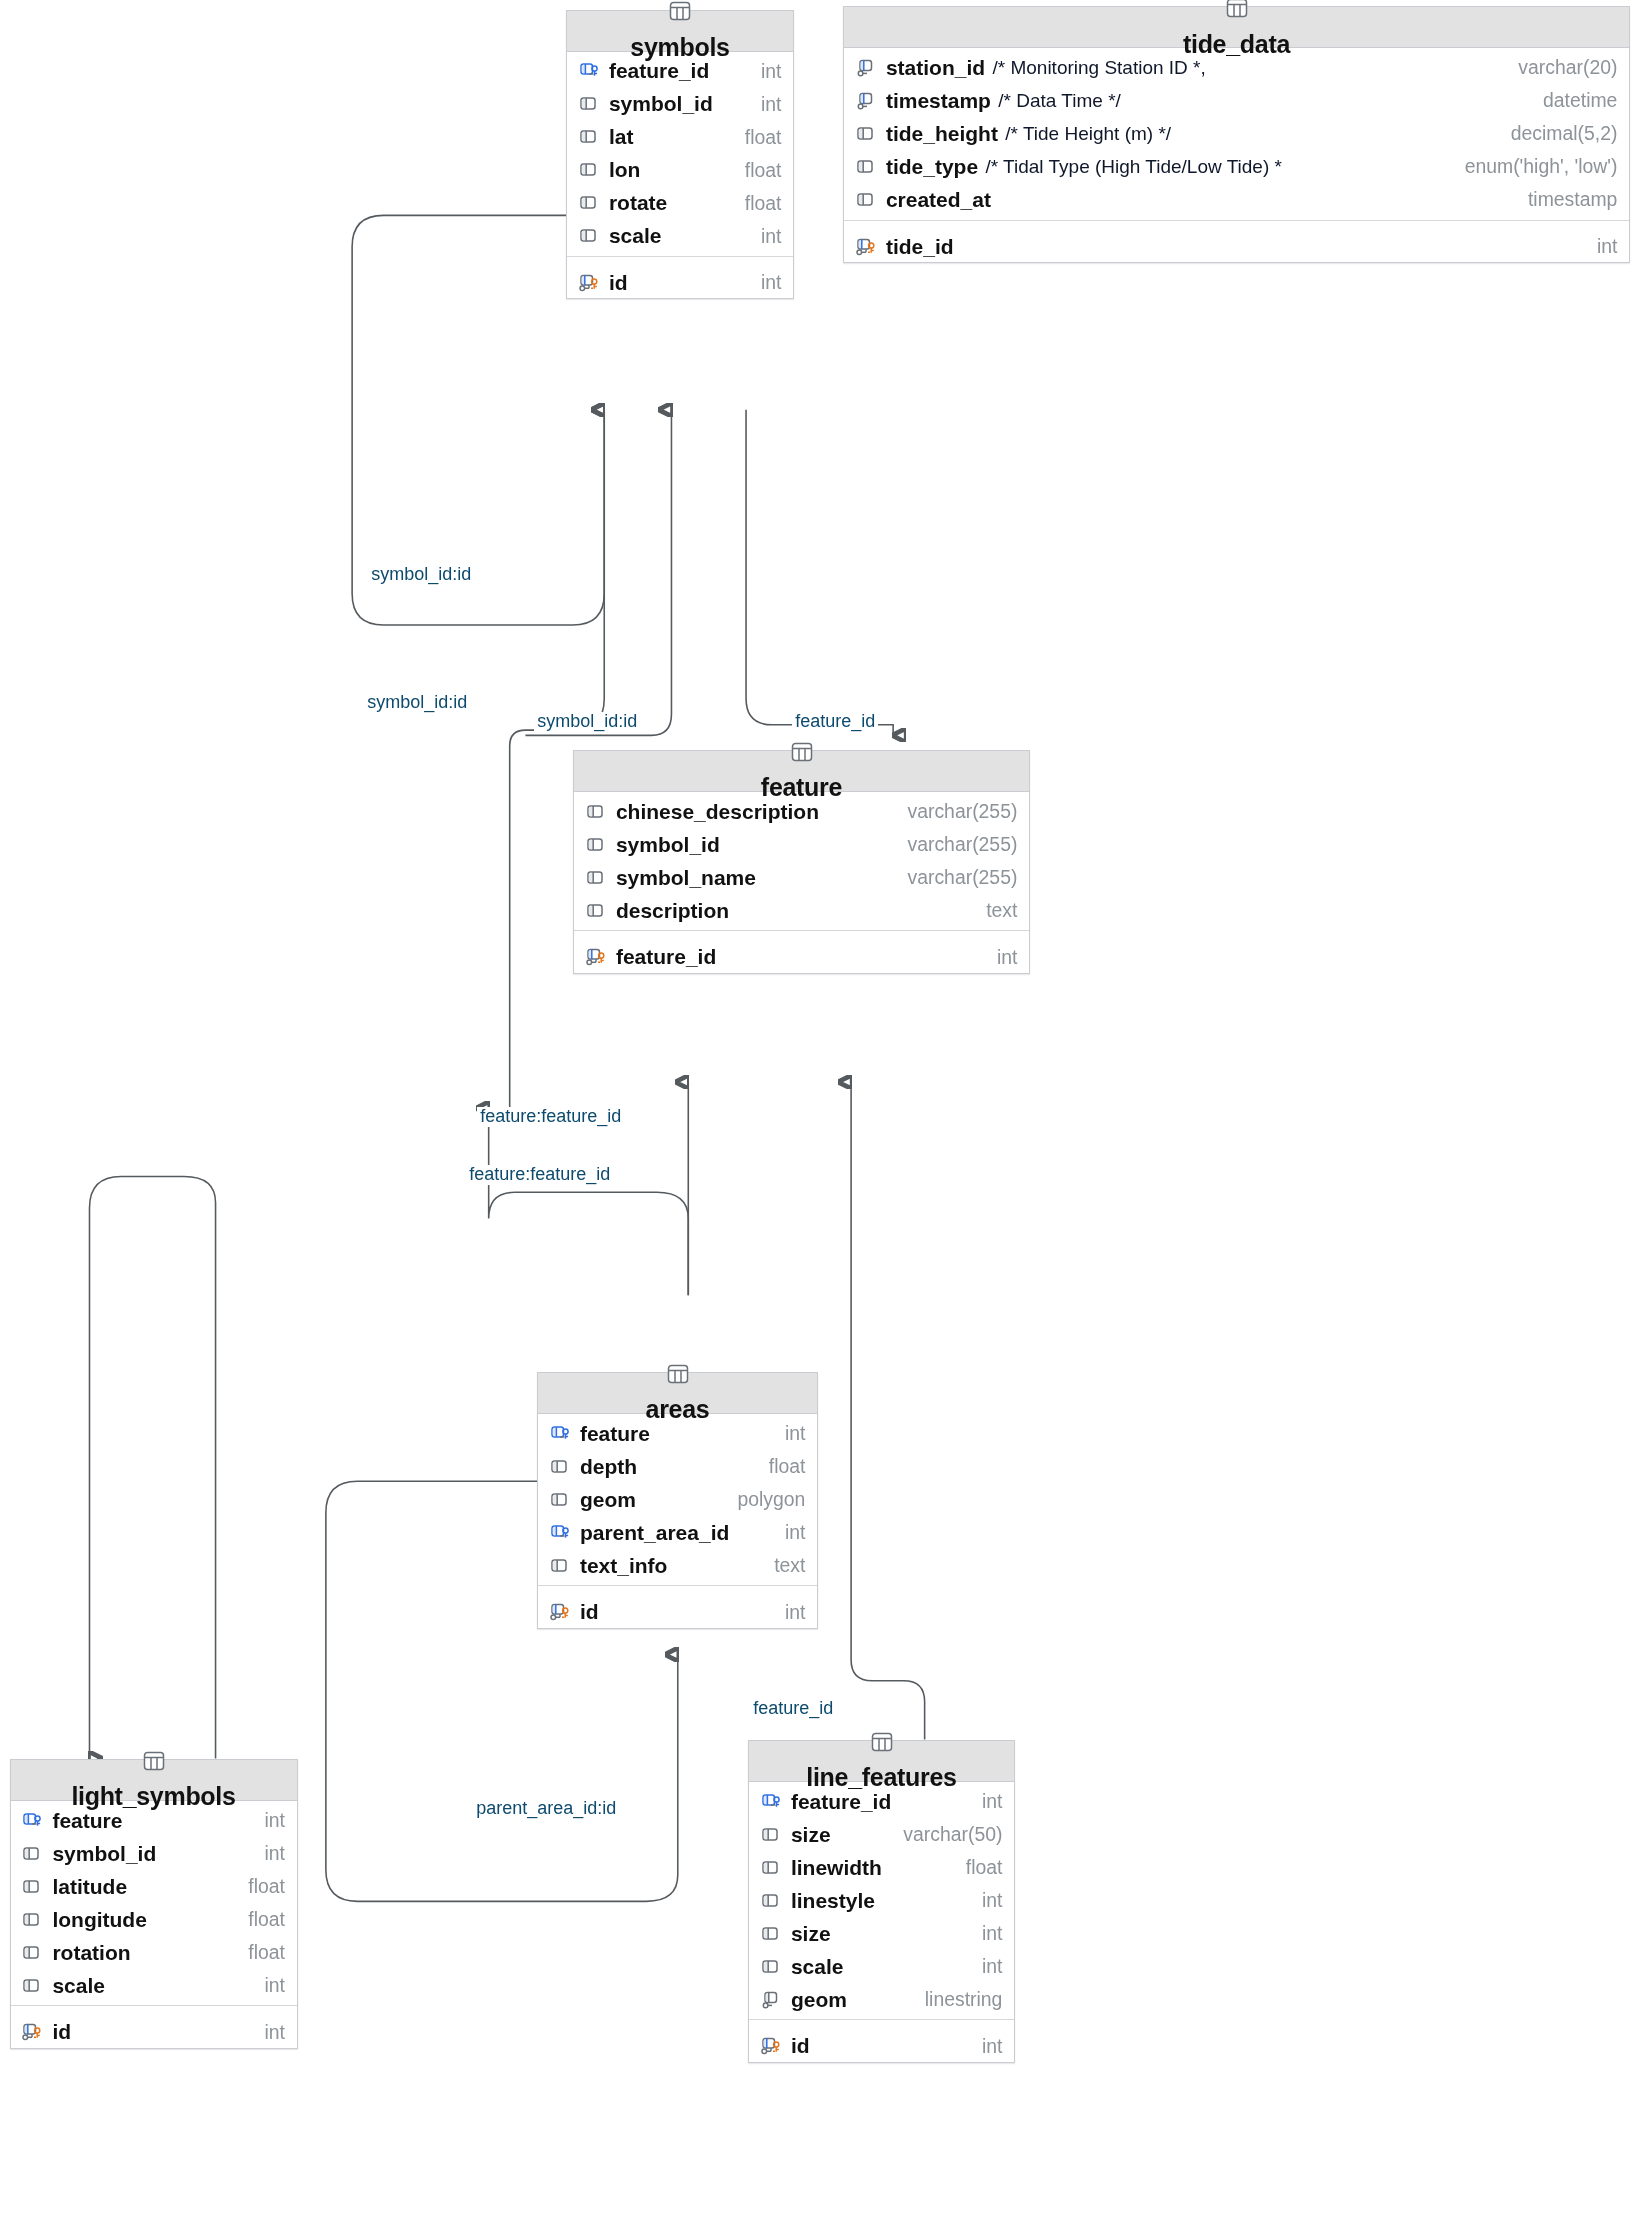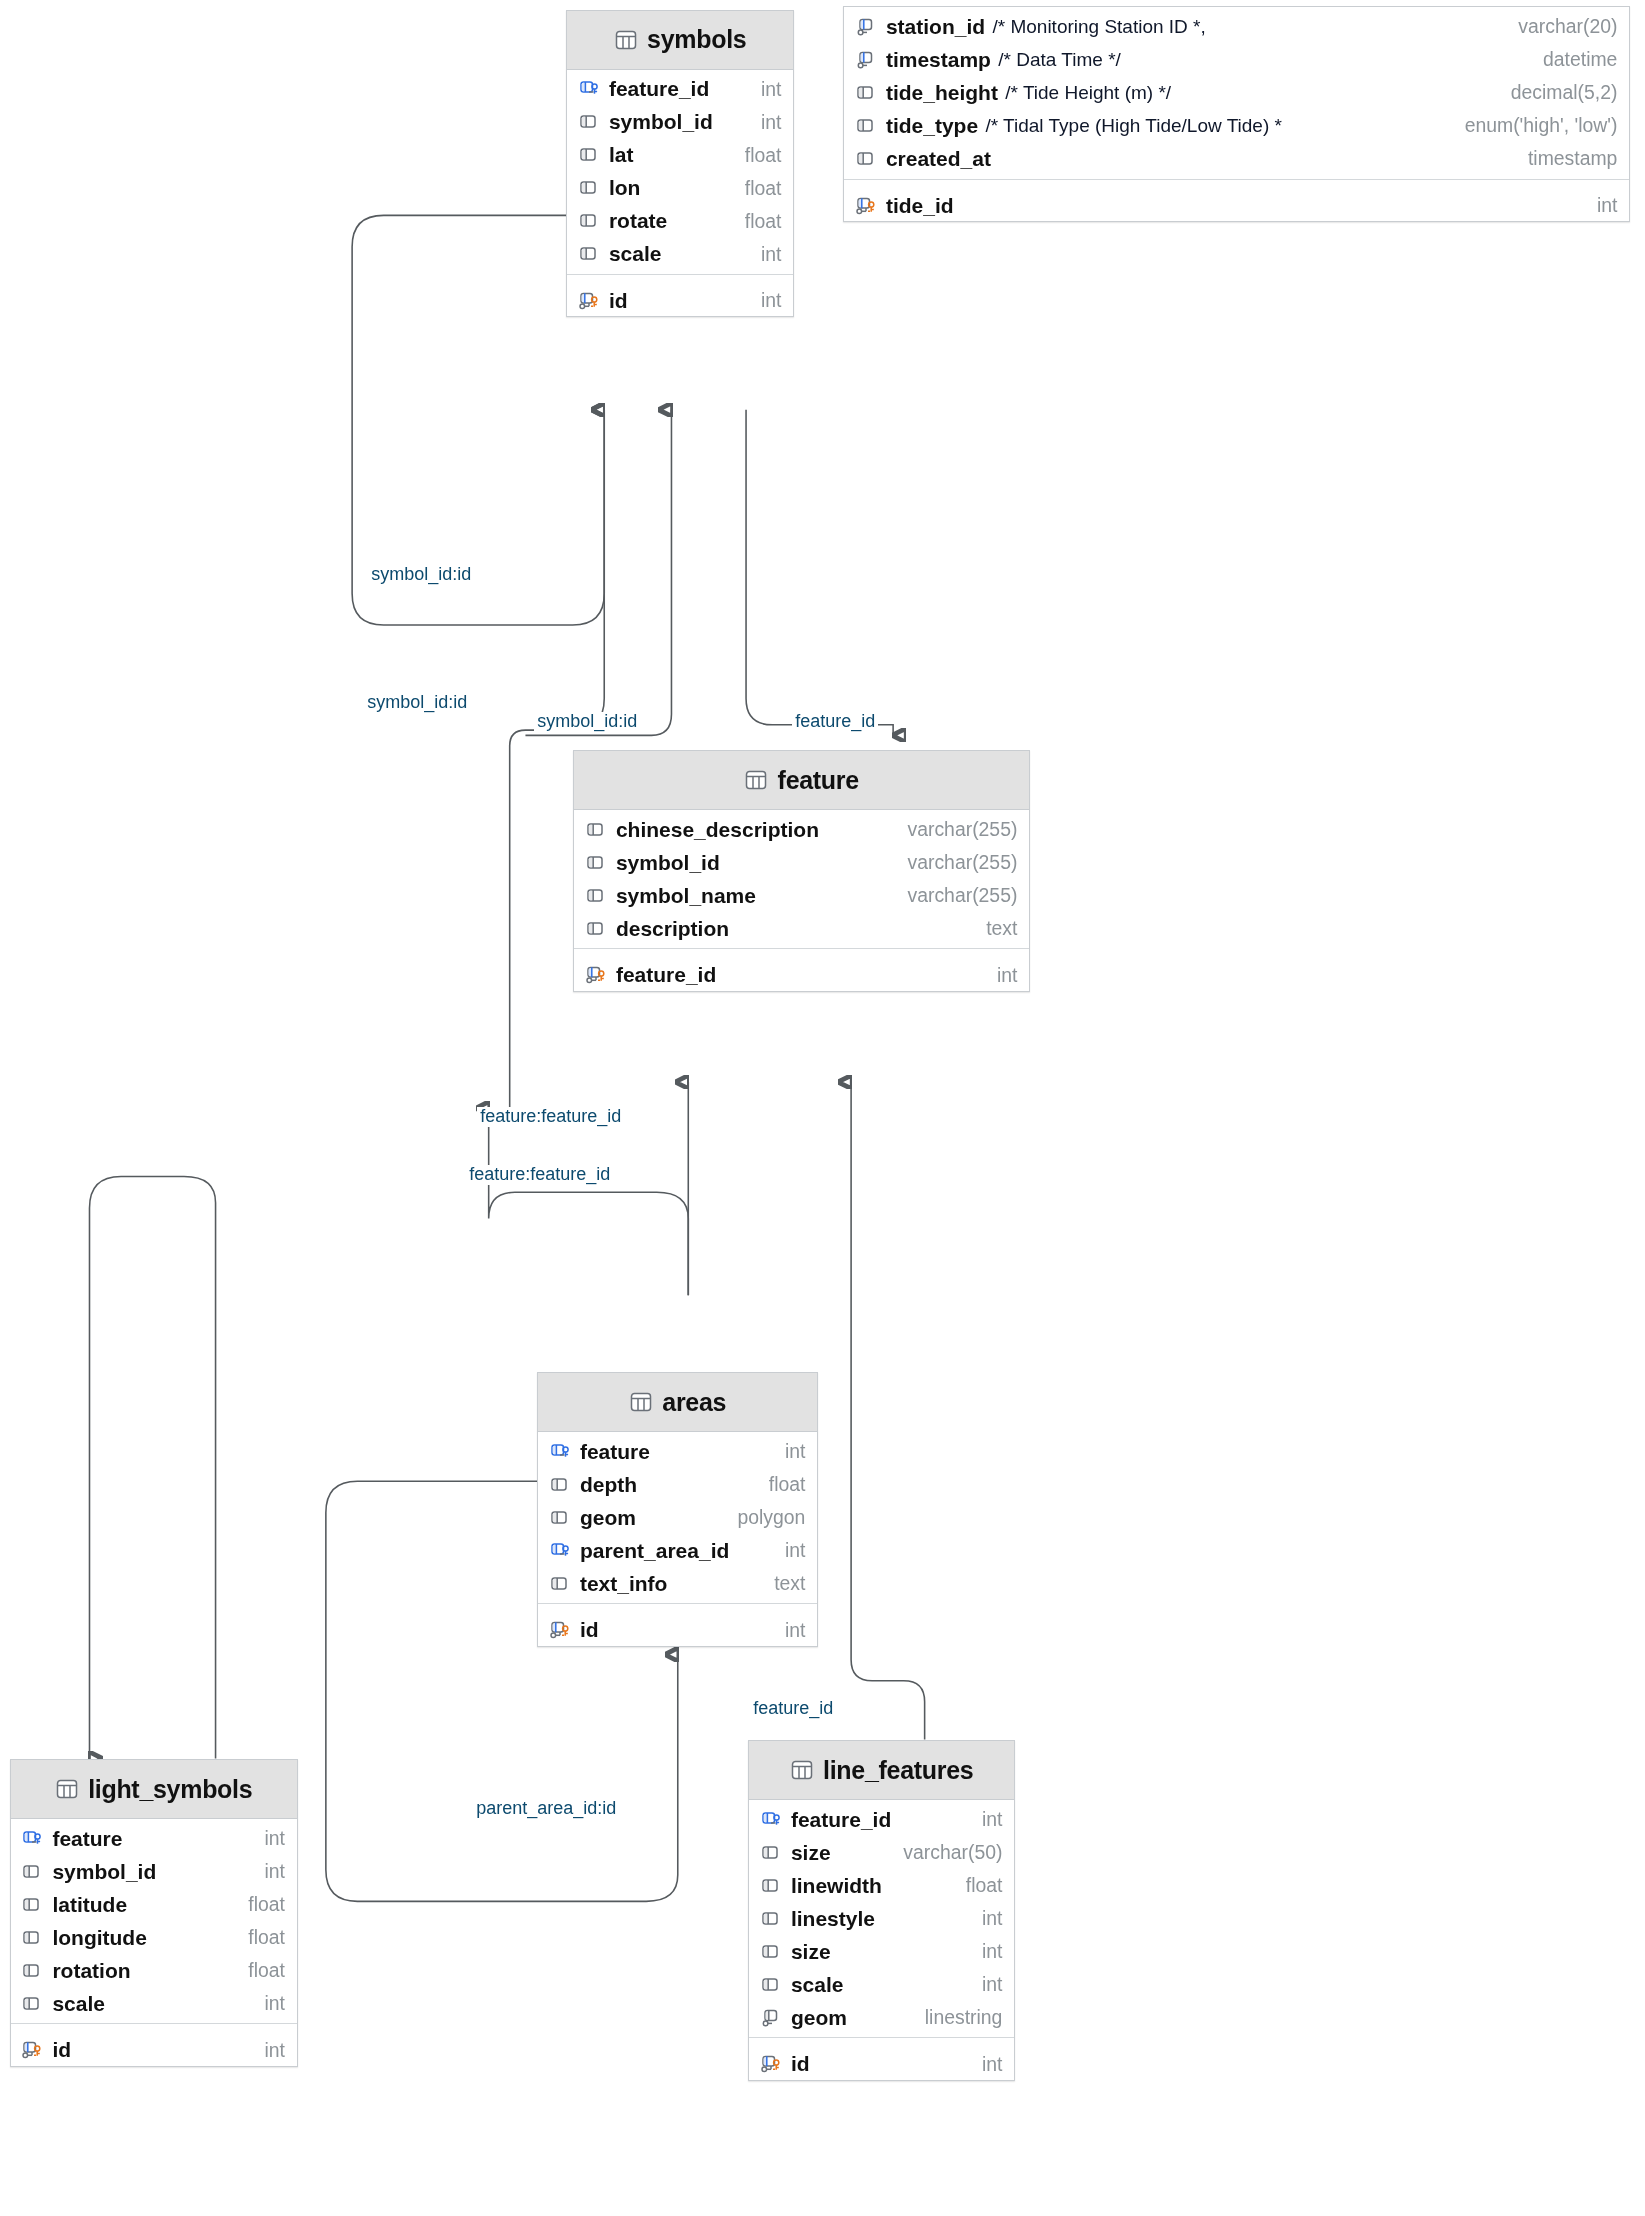--- a/index.html
+++ b/index.html
@@ -29,24 +29,25 @@
     position:absolute;
     background:#ffffff;
     border:1.1px solid #c9cdd1;
     box-sizing:border-box;
     box-shadow:0 0.5px 1.1px rgba(0,0,0,.10);
     z-index:5;
   }
   .tbl-head{
     background:#e2e2e2;
     border-bottom:1.1px solid #c9cdd1;
-    height:59px;
+    height:41px;
     display:flex;align-items:center;justify-content:center;
     gap:9.5px;
     box-sizing:border-box;
+    flex-direction:column;
   }
   .tbl-title{
     font-size:25px;font-weight:bold;color:#111;letter-spacing:-0.3px;
   }
   .tbl-body{padding:3.2px 0 5.3px 0;}
   .row{
     display:flex;align-items:center;
     height:33px;
     padding:0 11.6px 0 10.5px;
     box-sizing:border-box;
@@ -214,20 +215,29 @@
             <line x1="16.2" y1="13.1" x2="16.2" y2="17.7" stroke="#e8751a" stroke-width="1.5"></line>
             <line x1="16.2" y1="15.5" x2="18.8" y2="15.5" stroke="#e8751a" stroke-width="1.5"></line>
             <line x1="13" y1="17.3" x2="15" y2="17.3" stroke="#e8751a" stroke-width="1.5"></line>
           </svg>
           <span class="col-name">id</span>
           <span class="col-type">int</span>
         </div>
       </div>
     </div>
     <div class="tbl" id="t-tide_data">
+      <div class="tbl-head">
+        <svg viewBox="0 0 24 24" class="ico">
+          <rect x="2.5" y="3.5" width="19" height="17" rx="3" fill="#fff" stroke="#6a7078" stroke-width="1.5"></rect>
+          <line x1="2.5" y1="8.5" x2="21.5" y2="8.5" stroke="#6a7078" stroke-width="1.5"></line>
+          <line x1="9" y1="8.5" x2="9" y2="20.5" stroke="#6a7078" stroke-width="1.5"></line>
+          <line x1="15" y1="8.5" x2="15" y2="20.5" stroke="#6a7078" stroke-width="1.5"></line>
+        </svg>
+        <span class="tbl-title">tide_data</span>
+      </div>
       <div class="tbl-body">
         <div class="row">
           <svg viewBox="0 0 24 24" class="ico">
             <rect x="5" y="4.5" width="11.5" height="10" rx="2.5" fill="#fff" stroke="#6a7078" stroke-width="1.5"></rect>
             <rect x="5.6" y="5.2" width="3.2" height="8.6" rx="1.5" fill="#dce7fb" stroke="none" stroke-width="1.5"></rect>
             <line x1="8.8" y1="4.2" x2="8.8" y2="14.6" stroke="#2f6fe4" stroke-width="1.5"></line>
             <circle cx="5.6" cy="17.4" r="2.3" fill="#fff" stroke="#6a7078" stroke-width="1.5"></circle>
             <line x1="8" y1="17.4" x2="12" y2="17.4" stroke="#6a7078" stroke-width="1.5"></line>
           </svg>
           <span class="col-name">station_id</span>

